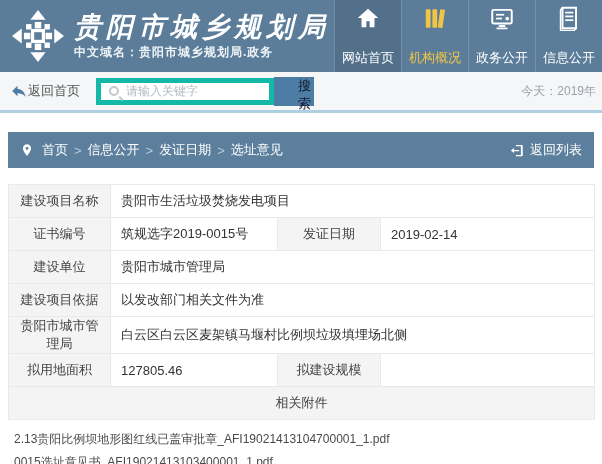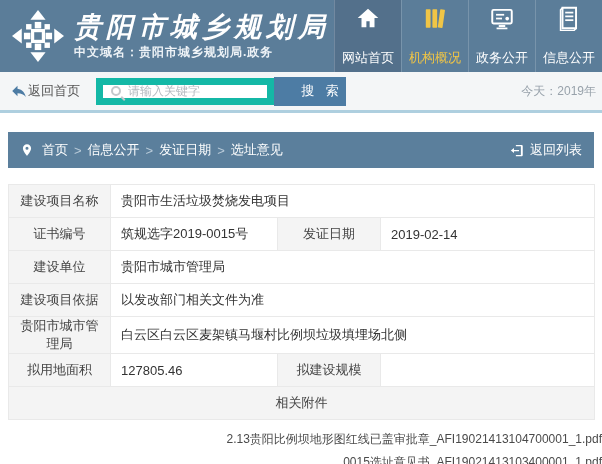--- a/index.html
+++ b/index.html
@@ -23,29 +23,29 @@
   .tab.tab-dark { background: #53708b; }
   .tab.active { color: #f0c546; }
 
   
   .toolbar { height: 41px; background: #f4f6f7; border-bottom: 3px solid #aecfdf;
     display: flex; align-items: center; padding: 0 10px; }
   .back-home { display: flex; align-items: center; cursor: pointer; }
   .back-home svg { width: 18px; height: 18px; }
   .back-home-label { font-size: 13px; color: #555; }
   .search-box { margin-left: 16px; width: 178px; height: 27px; background: #fff;
-    border: 7px solid #14b8a6; display: flex; align-items: center; padding: 0 8px; }
+    border: 5px solid #14b8a6; display: flex; align-items: center; padding: 0 8px; }
   .magnifier { width: 10px; height: 10px; border: 2px solid #c3c8cc; border-radius: 50%;
     position: relative; flex: 0 0 auto; margin-right: 7px; }
   .magnifier::after { content: ""; position: absolute; width: 2px; height: 5px; background: #c3c8cc;
     transform: rotate(-45deg); left: 9px; top: 8px; }
   .search-input { border: none; outline: none; flex: 1; min-width: 0; font-size: 12px;
     color: #666; background: transparent; font-family: "Liberation Sans", sans-serif; }
   .search-input::placeholder { color: #b4bac0; }
-  .search-btn { width: 72px; height: 29px; background: #4d7ca4; color: #ffffff; border: none;
+  .search-btn { width: 40px; height: 29px; background: #4d7ca4; color: #0f172a; border: none;
     font-size: 13px; letter-spacing: 4px; cursor: pointer; font-family: "Liberation Sans", sans-serif; padding-left: 24px; }
   .today { margin-left: auto; font-size: 12px; color: #98a2ab; white-space: nowrap;
     margin-right: -4px; }
 
   
   .breadcrumb-bar { margin: 19px 8px 0 8px; height: 36px; background: #5b7f9c; color: #fff;
     display: flex; align-items: center; padding: 0 12px; font-size: 13px; }
   .pin-icon { width: 14px; height: 14px; margin-right: 8px; flex: 0 0 auto; }
   .crumb { cursor: pointer; }
   .crumb-sep { color: #b9cbd9; margin: 0 6px; }
@@ -55,21 +55,21 @@
   
   .detail-table { width: 586px; margin: 16px 8px 0 8px; border-collapse: collapse;
     font-size: 13px; table-layout: fixed; }
   .detail-table td { border: 1px solid #e9e9e9; height: 33px; padding: 0 10px; color: #333; }
   .detail-table td.lbl { background: #f4f4f4; text-align: center; color: #444; }
   .detail-table td.section { background: #f4f4f4; text-align: center; color: #444; }
 
   
   .attachments { padding: 8px 0 0 14px; }
   .file-link { display: block; font-size: 12px; color: #4a4a4a; line-height: 23px;
-    text-decoration: none; cursor: pointer; white-space: nowrap; text-align: right; }
+    text-decoration: none; cursor: pointer; white-space: nowrap; }
 </style>
 </head>
 <body>
 
 <div class="header">
   <div class="logo-area">
     <svg class="logo-icon" viewBox="0 0 48 48">
       <g fill="#ffffff">
         <polygon points="24,0 31,9 17,9"></polygon>
         <polygon points="24,48 31,39 17,39"></polygon>

